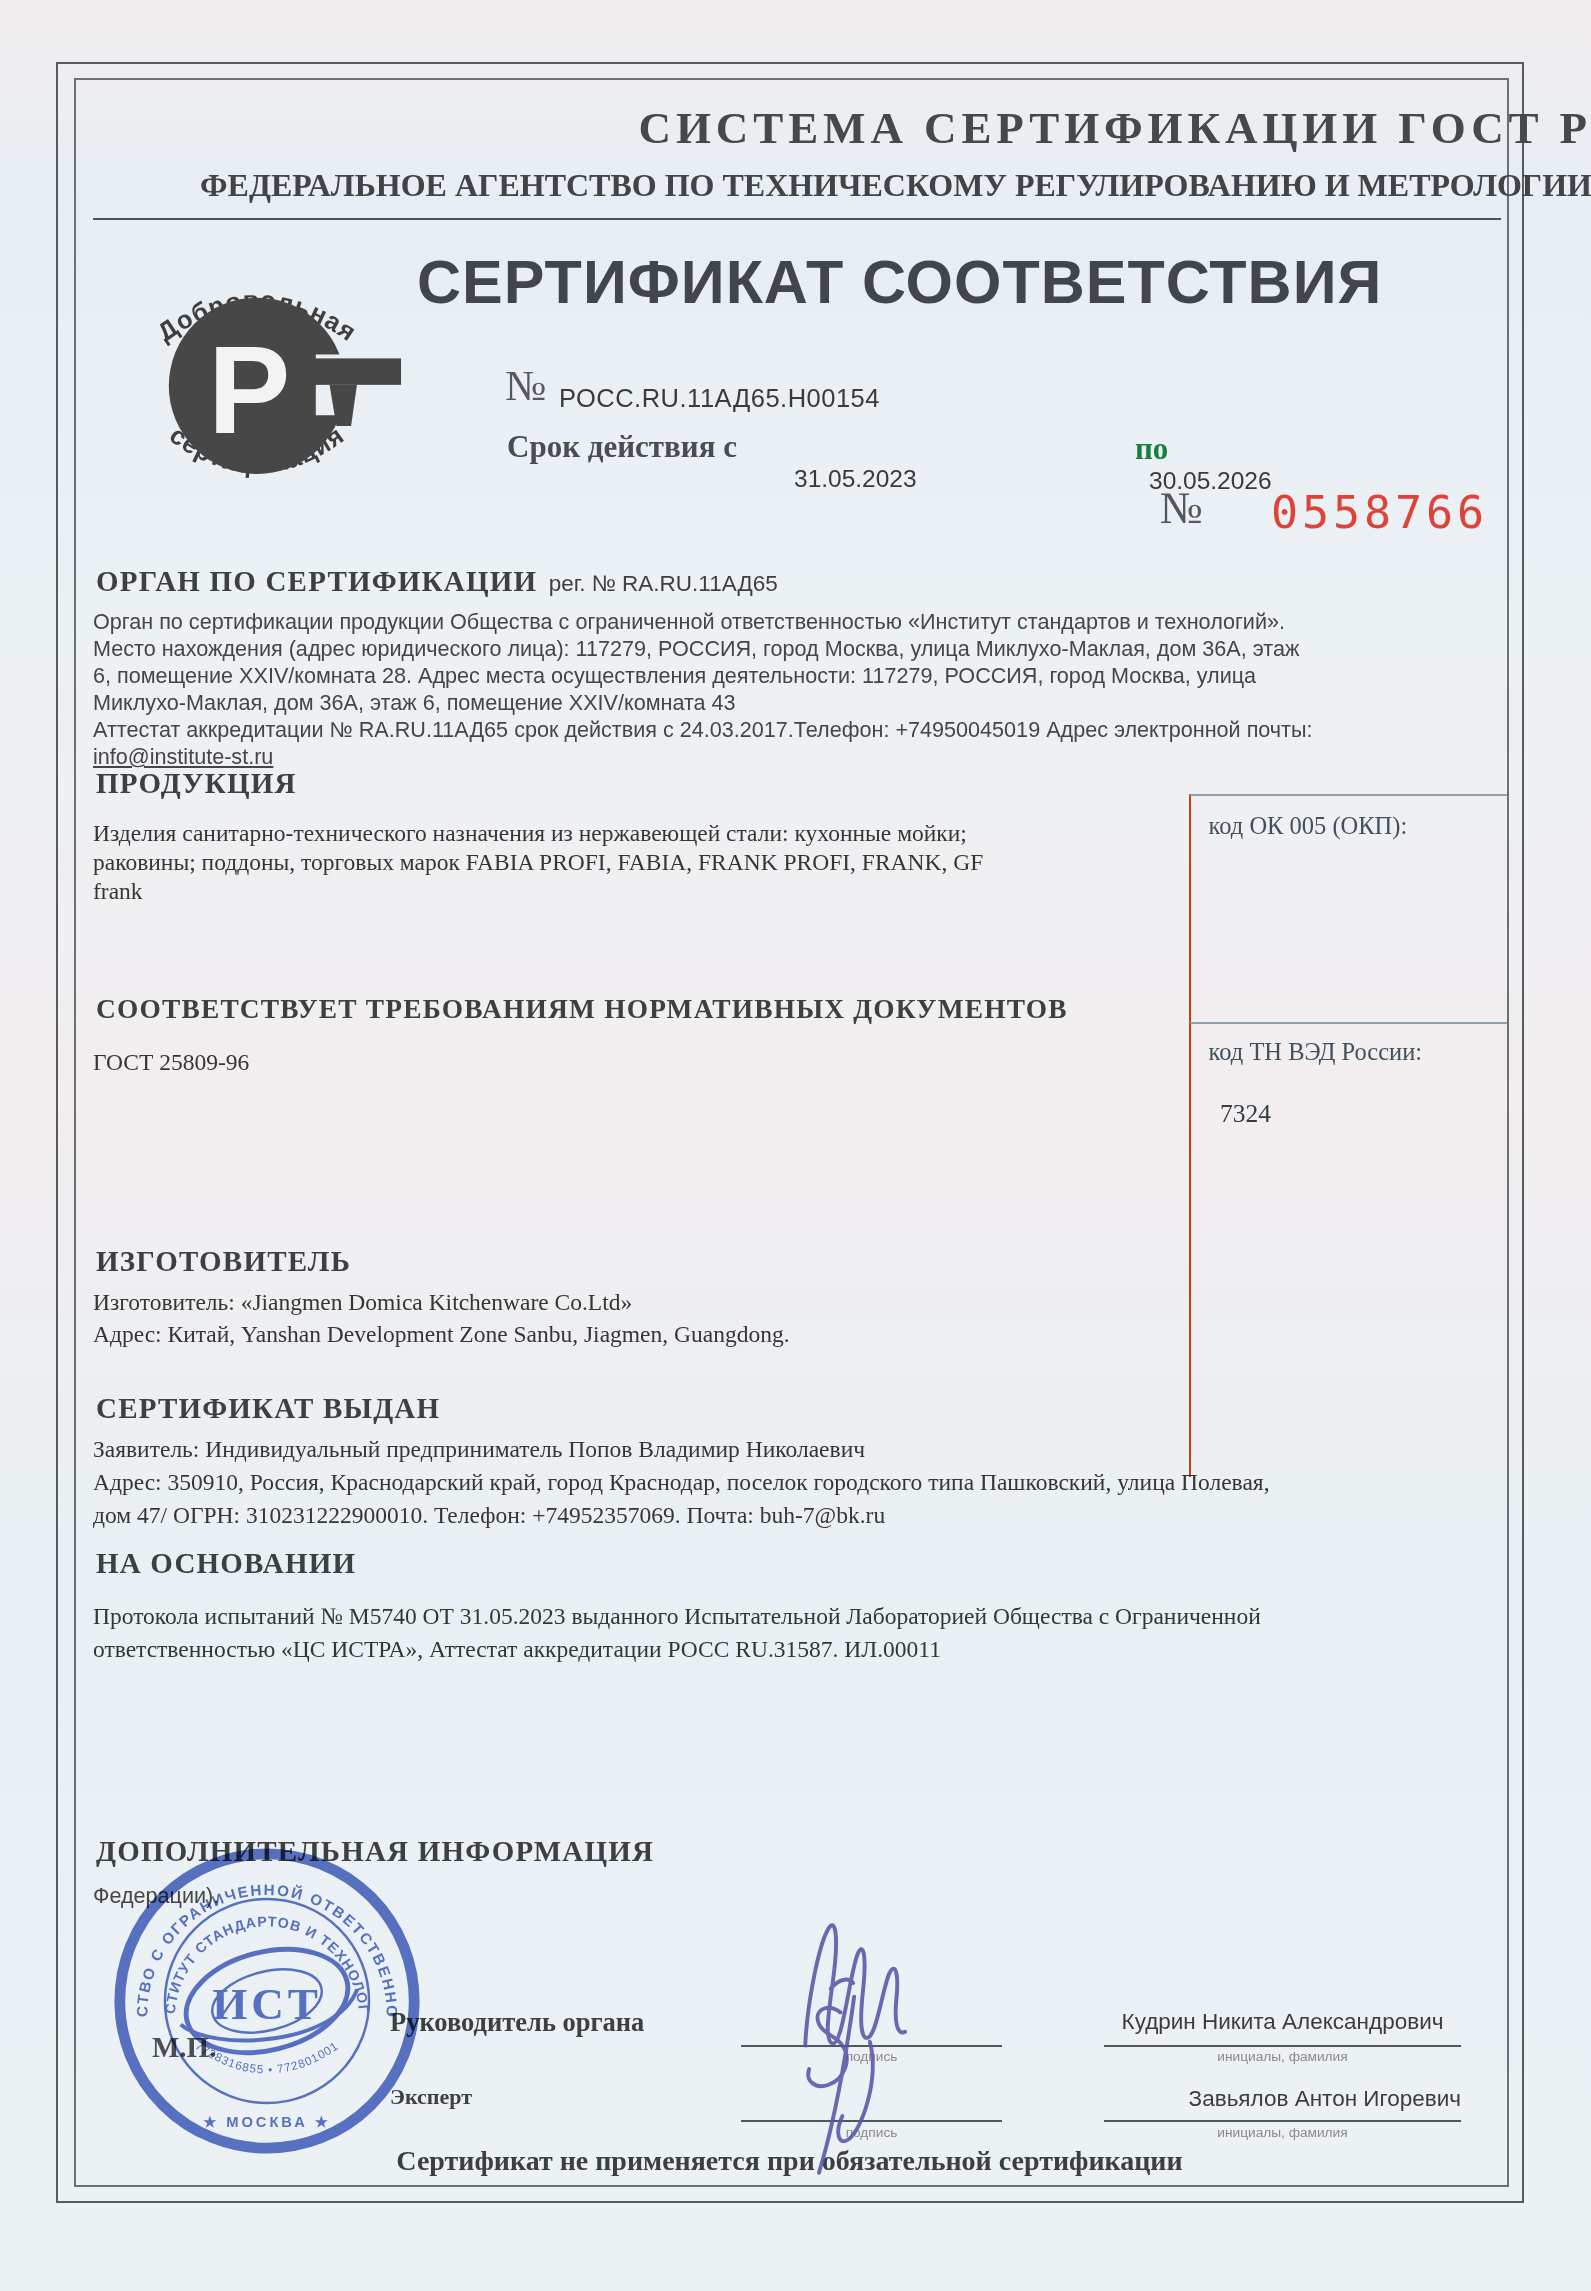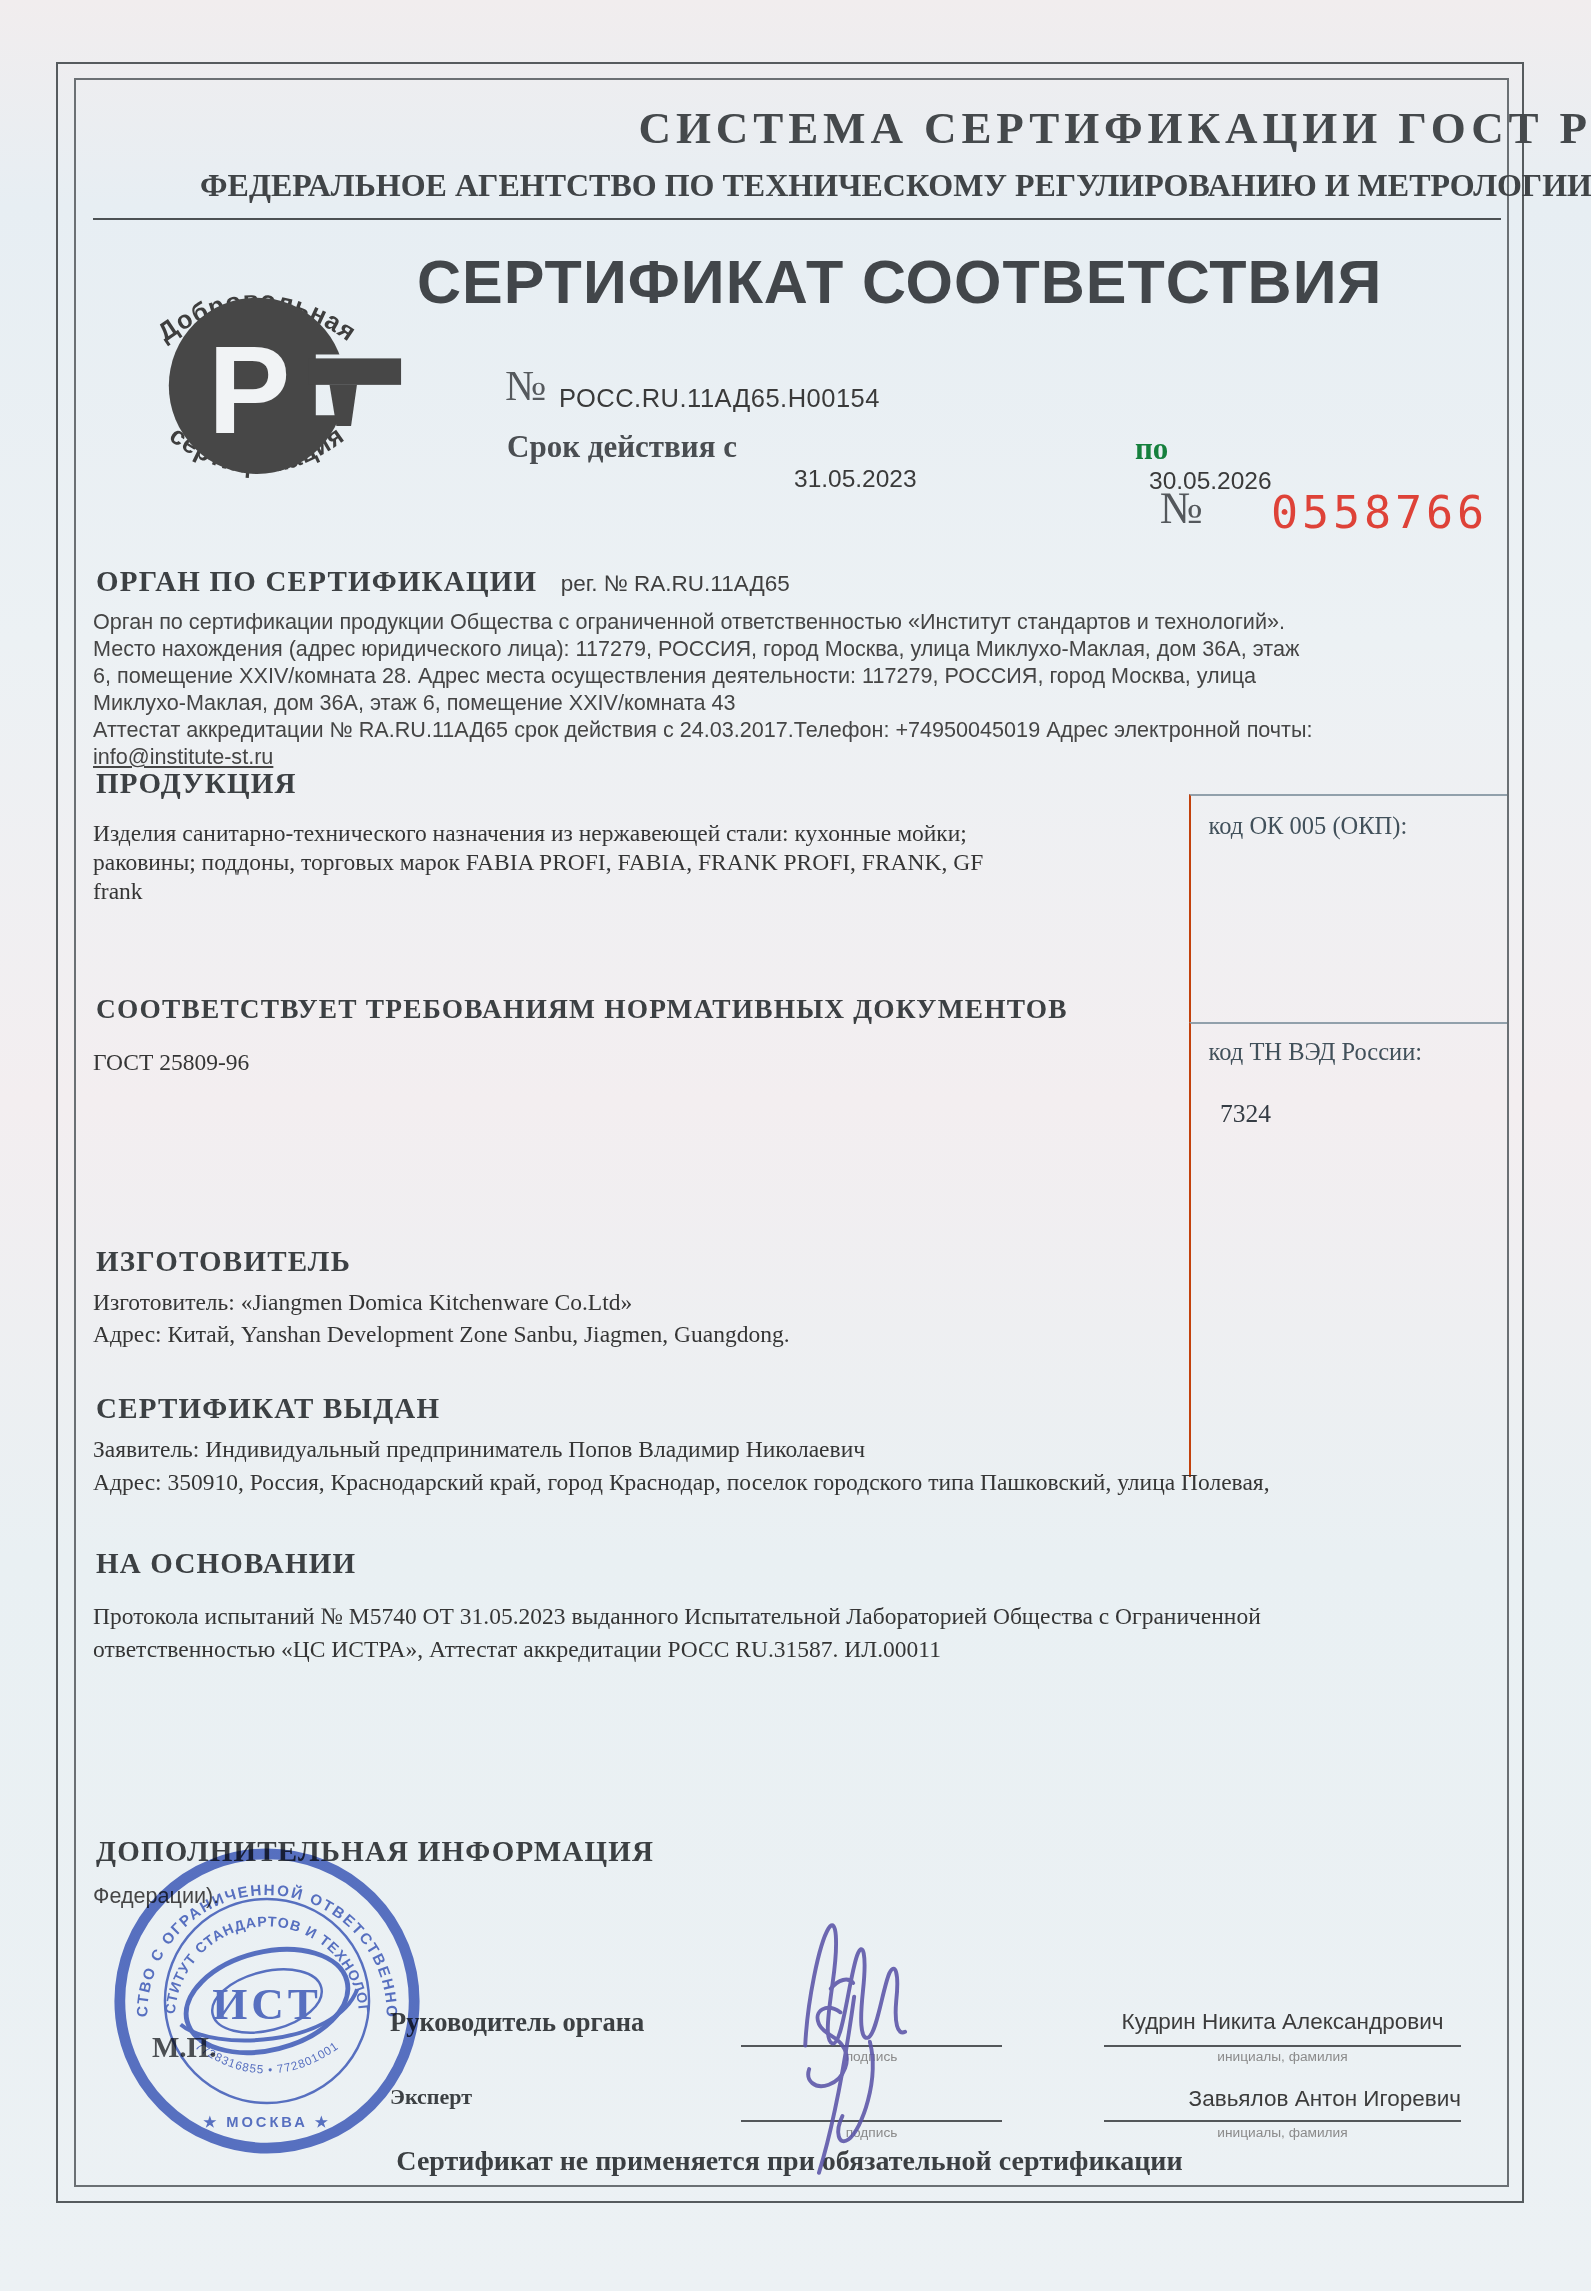--- a/index.html
+++ b/index.html
@@ -70,21 +70,21 @@
 <div class="abs serif" style="left:507px;top:429px;font-weight:bold;font-size:31px;color:#4a4e52">Срок действия  с</div>
 <div class="abs" style="left:794px;top:465px;font-size:24.5px;color:#3a3a3a">31.05.2023</div>
 <div class="abs serif" style="left:1135px;top:431px;font-weight:bold;font-size:31px;color:#15803d">по</div>
 <div class="abs" style="left:1149px;top:467px;font-size:24.5px;color:#3a3a3a">30.05.2026</div>
 
 <div class="abs serif" style="left:1160px;top:482px;font-size:45px;color:#54585c">№</div>
 <div class="abs mono" style="left:1271px;top:486px;font-size:45px;letter-spacing:3.9px;color:var(--serial-red)">0558766</div>
 
 <div class="abs" style="left:96px;top:565px">
   <span class="hsec">ОРГАН ПО СЕРТИФИКАЦИИ</span>
-  <span style="font-size:22.5px;color:#3f3f3f;margin-left:19px">рег. № RA.RU.11АД65</span>
+  <span style="font-size:22.5px;color:#3f3f3f;margin-left:7px">рег. № RA.RU.11АД65</span>
 </div>
 <div class="abs body-sans" style="left:93px;top:608px;width:1402px;line-height:27px">
   <div>Орган по сертификации продукции Общества с ограниченной ответственностью «Институт стандартов и технологий».</div>
   <div>Место нахождения (адрес юридического лица): 117279, РОССИЯ, город Москва, улица Миклухо-Маклая, дом 36А, этаж</div>
   <div>6, помещение XXIV/комната 28. Адрес места осуществления деятельности: 117279, РОССИЯ, город Москва, улица</div>
   <div>Миклухо-Маклая, дом 36А, этаж 6, помещение XXIV/комната 43</div>
 </div>
 <div class="abs body-sans" style="left:93px;top:716px;width:1402px;line-height:27px">
   <div>Аттестат аккредитации № RA.RU.11АД65 срок действия с 24.03.2017.Телефон: +74950045019 Адрес электронной почты:</div>
   <div style="text-decoration:underline">info@institute-st.ru</div>
@@ -110,20 +110,21 @@
 <div class="abs hsec" style="left:96px;top:1245px">ИЗГОТОВИТЕЛЬ</div>
 <div class="abs body-serif" style="left:93px;top:1286px;width:1402px;line-height:32px">
   <div>Изготовитель: «Jiangmen Domica Kitchenware Co.Ltd»</div>
   <div>Адрес: Китай, Yanshan Development Zone Sanbu, Jiagmen, Guangdong.</div>
 </div>
 
 <div class="abs hsec" style="left:96px;top:1392px">СЕРТИФИКАТ ВЫДАН</div>
 <div class="abs body-serif" style="left:93px;top:1433px;width:1411px;line-height:33px">
   <div>Заявитель: Индивидуальный предприниматель Попов Владимир Николаевич</div>
   <div>Адрес: 350910, Россия, Краснодарский край, город Краснодар, поселок городского типа Пашковский, улица Полевая,</div>
+  <div>дом 47/ ОГРН: 310231222900010. Телефон: +74952357069. Почта: buh-7@bk.ru</div>
 </div>
 
 <div class="abs hsec" style="left:96px;top:1547px">НА ОСНОВАНИИ</div>
 <div class="abs body-serif" style="left:93px;top:1600px;width:1411px;line-height:33px">
   <div>Протокола испытаний № М5740 ОТ 31.05.2023 выданного Испытательной Лабораторией Общества с Ограниченной</div>
   <div>ответственностью «ЦС ИСТРА», Аттестат аккредитации РОСС RU.31587. ИЛ.00011</div>
 </div>
 
 <div class="abs hsec" style="left:96px;top:1835px">ДОПОЛНИТЕЛЬНАЯ ИНФОРМАЦИЯ</div>
 <div class="abs body-sans" style="left:93px;top:1878px;width:1402px;line-height:36px">

